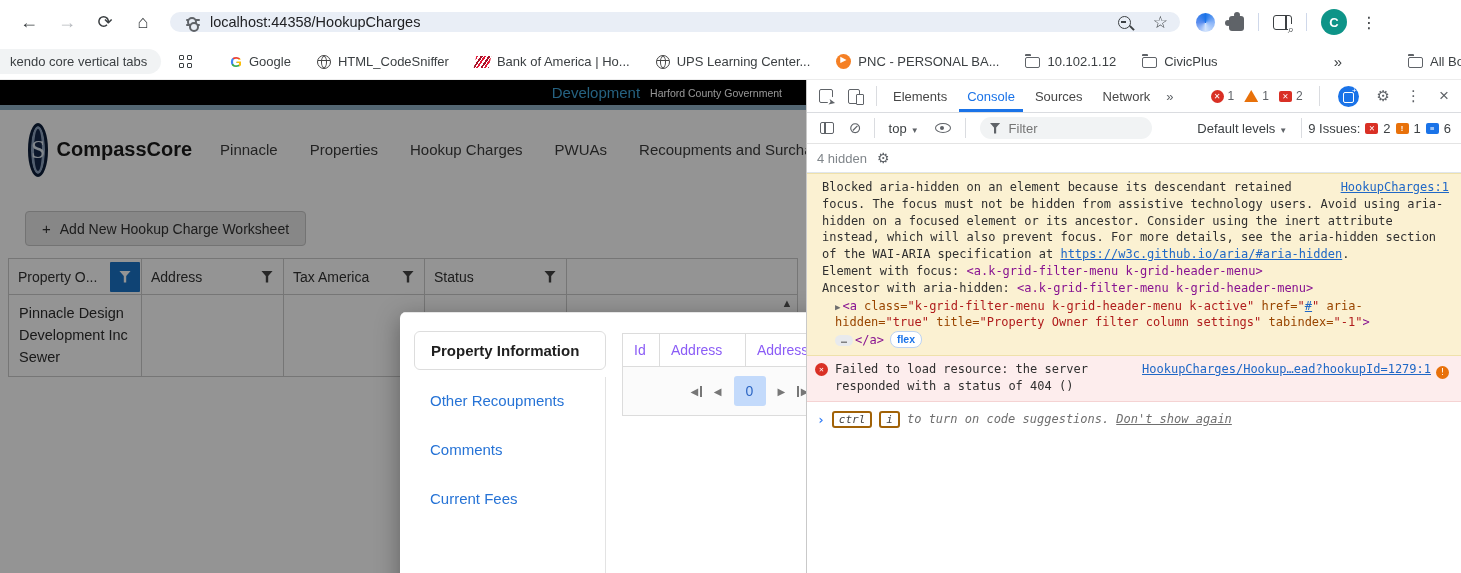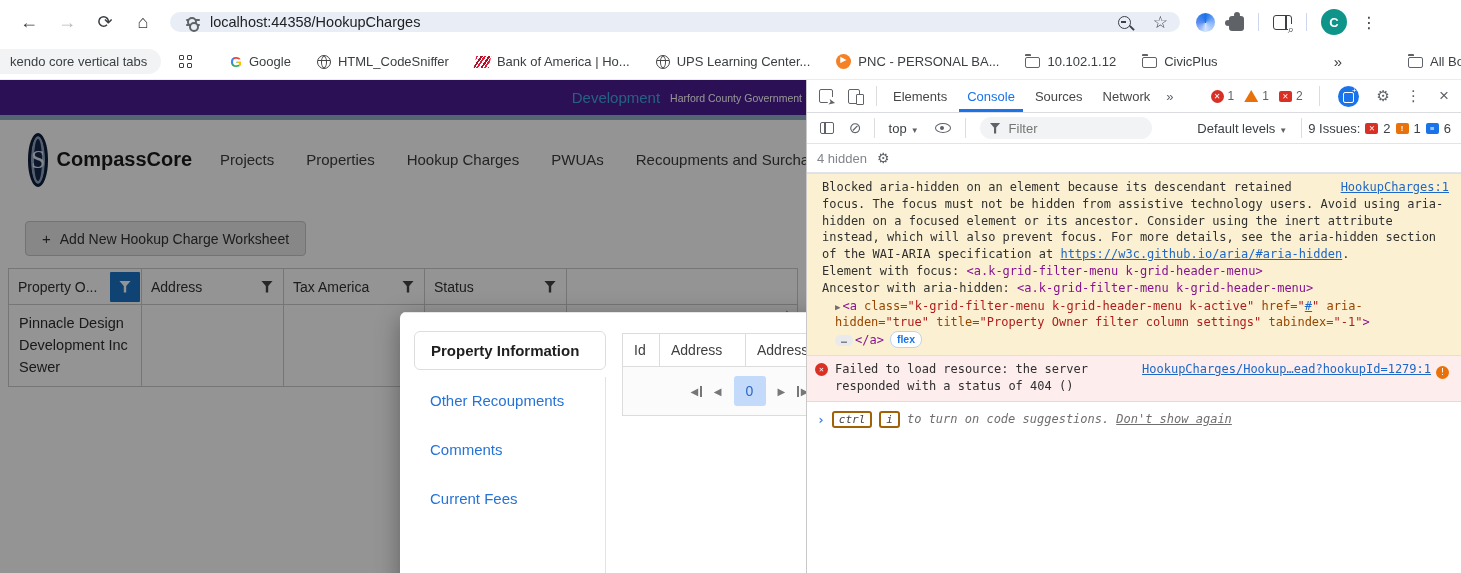--- a/index.html
+++ b/index.html
@@ -55,21 +55,21 @@
   .folder-icon::before { content:''; position:absolute; top:-4px; left:-1px; width:6px; height:2.2px; background:#5f6368; border-radius:1px 1px 0 0; }
   .bm-overflow { font-size:15px; color:#3c4043; margin:0 18px 0 90px; }
   .bm-all { margin-left:24px; }
 
   
   .main-row { display:flex; height:493px; }
   .page { width:806px; position:relative; overflow:hidden; background:#fff; }
   .devtools { flex:1; border-left:1px solid #c9c9c9; background:#fff; display:flex; flex-direction:column; overflow:hidden;}
 
   
-  .navy-bar { height:35px; background:#4c1d95; display:flex; align-items:center; justify-content:flex-end; gap:10px; padding-right:4px; }
+  .navy-bar { height:25px; background:#000000; display:flex; align-items:center; justify-content:flex-end; gap:10px; padding-right:24px; }
   .env-label { color:#41a8dc; font-size:15px; }
   .org-label { color:#fff; font-size:10.5px; }
   .steel-strip { height:5px; background:#8fb0c4; }
   .site-nav { height:79px; display:flex; align-items:center; padding-left:28px; background:#fff; }
   .seal { width:54px; height:54px; border-radius:50%; background:#16294a; border:3px solid #0d1e3a; box-shadow:inset 0 0 0 3px #8da2be; color:#dfe8f2; display:flex; align-items:center; justify-content:center; font-family:"Liberation Serif",serif; font-size:26px; }
   .brand { font-size:20px; font-weight:bold; color:#1b1b1b; margin:0 28px 0 8px; }
   .nav-links { display:flex; gap:32px; font-size:15px; color:#3d3d3d; white-space:nowrap; }
   .content { padding:22px 8px 0 8px; }
   .add-btn { display:inline-flex; align-items:center; gap:9px; background:#e8e8e8; border:1px solid #c6c6c6; border-radius:4px;
              padding:8px 16px; font-size:14px; color:#333; margin-left:17px; }
@@ -94,21 +94,21 @@
   .modal-title { font-size:20px; color:#333; padding:17px 30px 15px 30px; }
   .modal-hr { height:1px; background:#e6e6e6; }
   .modal-body { display:flex; padding:18px 0 0 14px; }
   .vtabs { width:192px; position:relative; flex:none; }
   .vtabs::after { content:''; position:absolute; right:0; top:46px; bottom:-200px; width:1px; background:#e3e3e3; }
   .vtab { font-size:15px; color:#2673d6; padding:10px 16px; margin-bottom:12px; white-space:nowrap; }
   .vtab.active { background:#fff; border:1px solid #ddd; border-radius:6px; color:#1f1f1f; font-weight:bold; position:relative; z-index:1; }
   .mini-wrap { margin-left:16px; margin-top:2px; }
   .mini-grid { border:1px solid #dcdcdc; display:inline-block; }
   .mini-head { display:flex; }
-  .mh-cell { padding:8px 11px; font-size:14px; color:#404040; border-right:1px solid #dcdcdc; white-space:nowrap; }
+  .mh-cell { padding:8px 11px; font-size:14px; color:#8b5cf6; border-right:1px solid #dcdcdc; white-space:nowrap; }
   .mh-id{width:37px;} .mh-addr{width:86px;} .mh-dir{width:130px; border-right:none;}
   .pager { border-top:1px solid #dcdcdc; background:#fbfbfb; display:flex; align-items:center; justify-content:center; gap:12px; padding:9px 10px; width:253px; }
   .pg-btn { color:#777; font-size:10px; display:flex; align-items:center; }
   .pg-bar-l { border-left:2px solid #777; padding-left:1.5px; }
   .pg-bar-r { border-right:2px solid #777; padding-right:1.5px; }
   .pg-num { width:32px; height:30px; background:#c3dafb; color:#2c66c4; font-size:14px; display:flex; align-items:center; justify-content:center; border-radius:3px; }
 
   
   .dt-topbar { height:33px; display:flex; align-items:center; border-bottom:1px solid #dadce0; padding:0 8px 0 8px; flex:none;}
   .insp-icon { width:14px; height:14px; border:1.6px solid #5f6368; border-radius:2px; position:relative; margin:0 9px 0 4px; }
@@ -250,21 +250,21 @@
     <div class="page">
       <div class="navy-bar">
         <span class="env-label">Development</span>
         <span class="org-label">Harford County Government</span>
       </div>
       <div class="steel-strip"></div>
       <div class="site-nav">
         <span class="seal">S</span>
         <span class="brand">CompassCore</span>
         <span class="nav-links">
-          <span>Projects</span>
+          <span>Pinnacle</span>
           <span>Properties</span>
           <span>Hookup Charges</span>
           <span>PWUAs</span>
           <span>Recoupments and Surcharges</span>
         </span>
       </div>
       <div class="content">
         <button class="add-btn">
           <span class="plus">+</span>
           <span>Add New Hookup Charge Worksheet</span>

